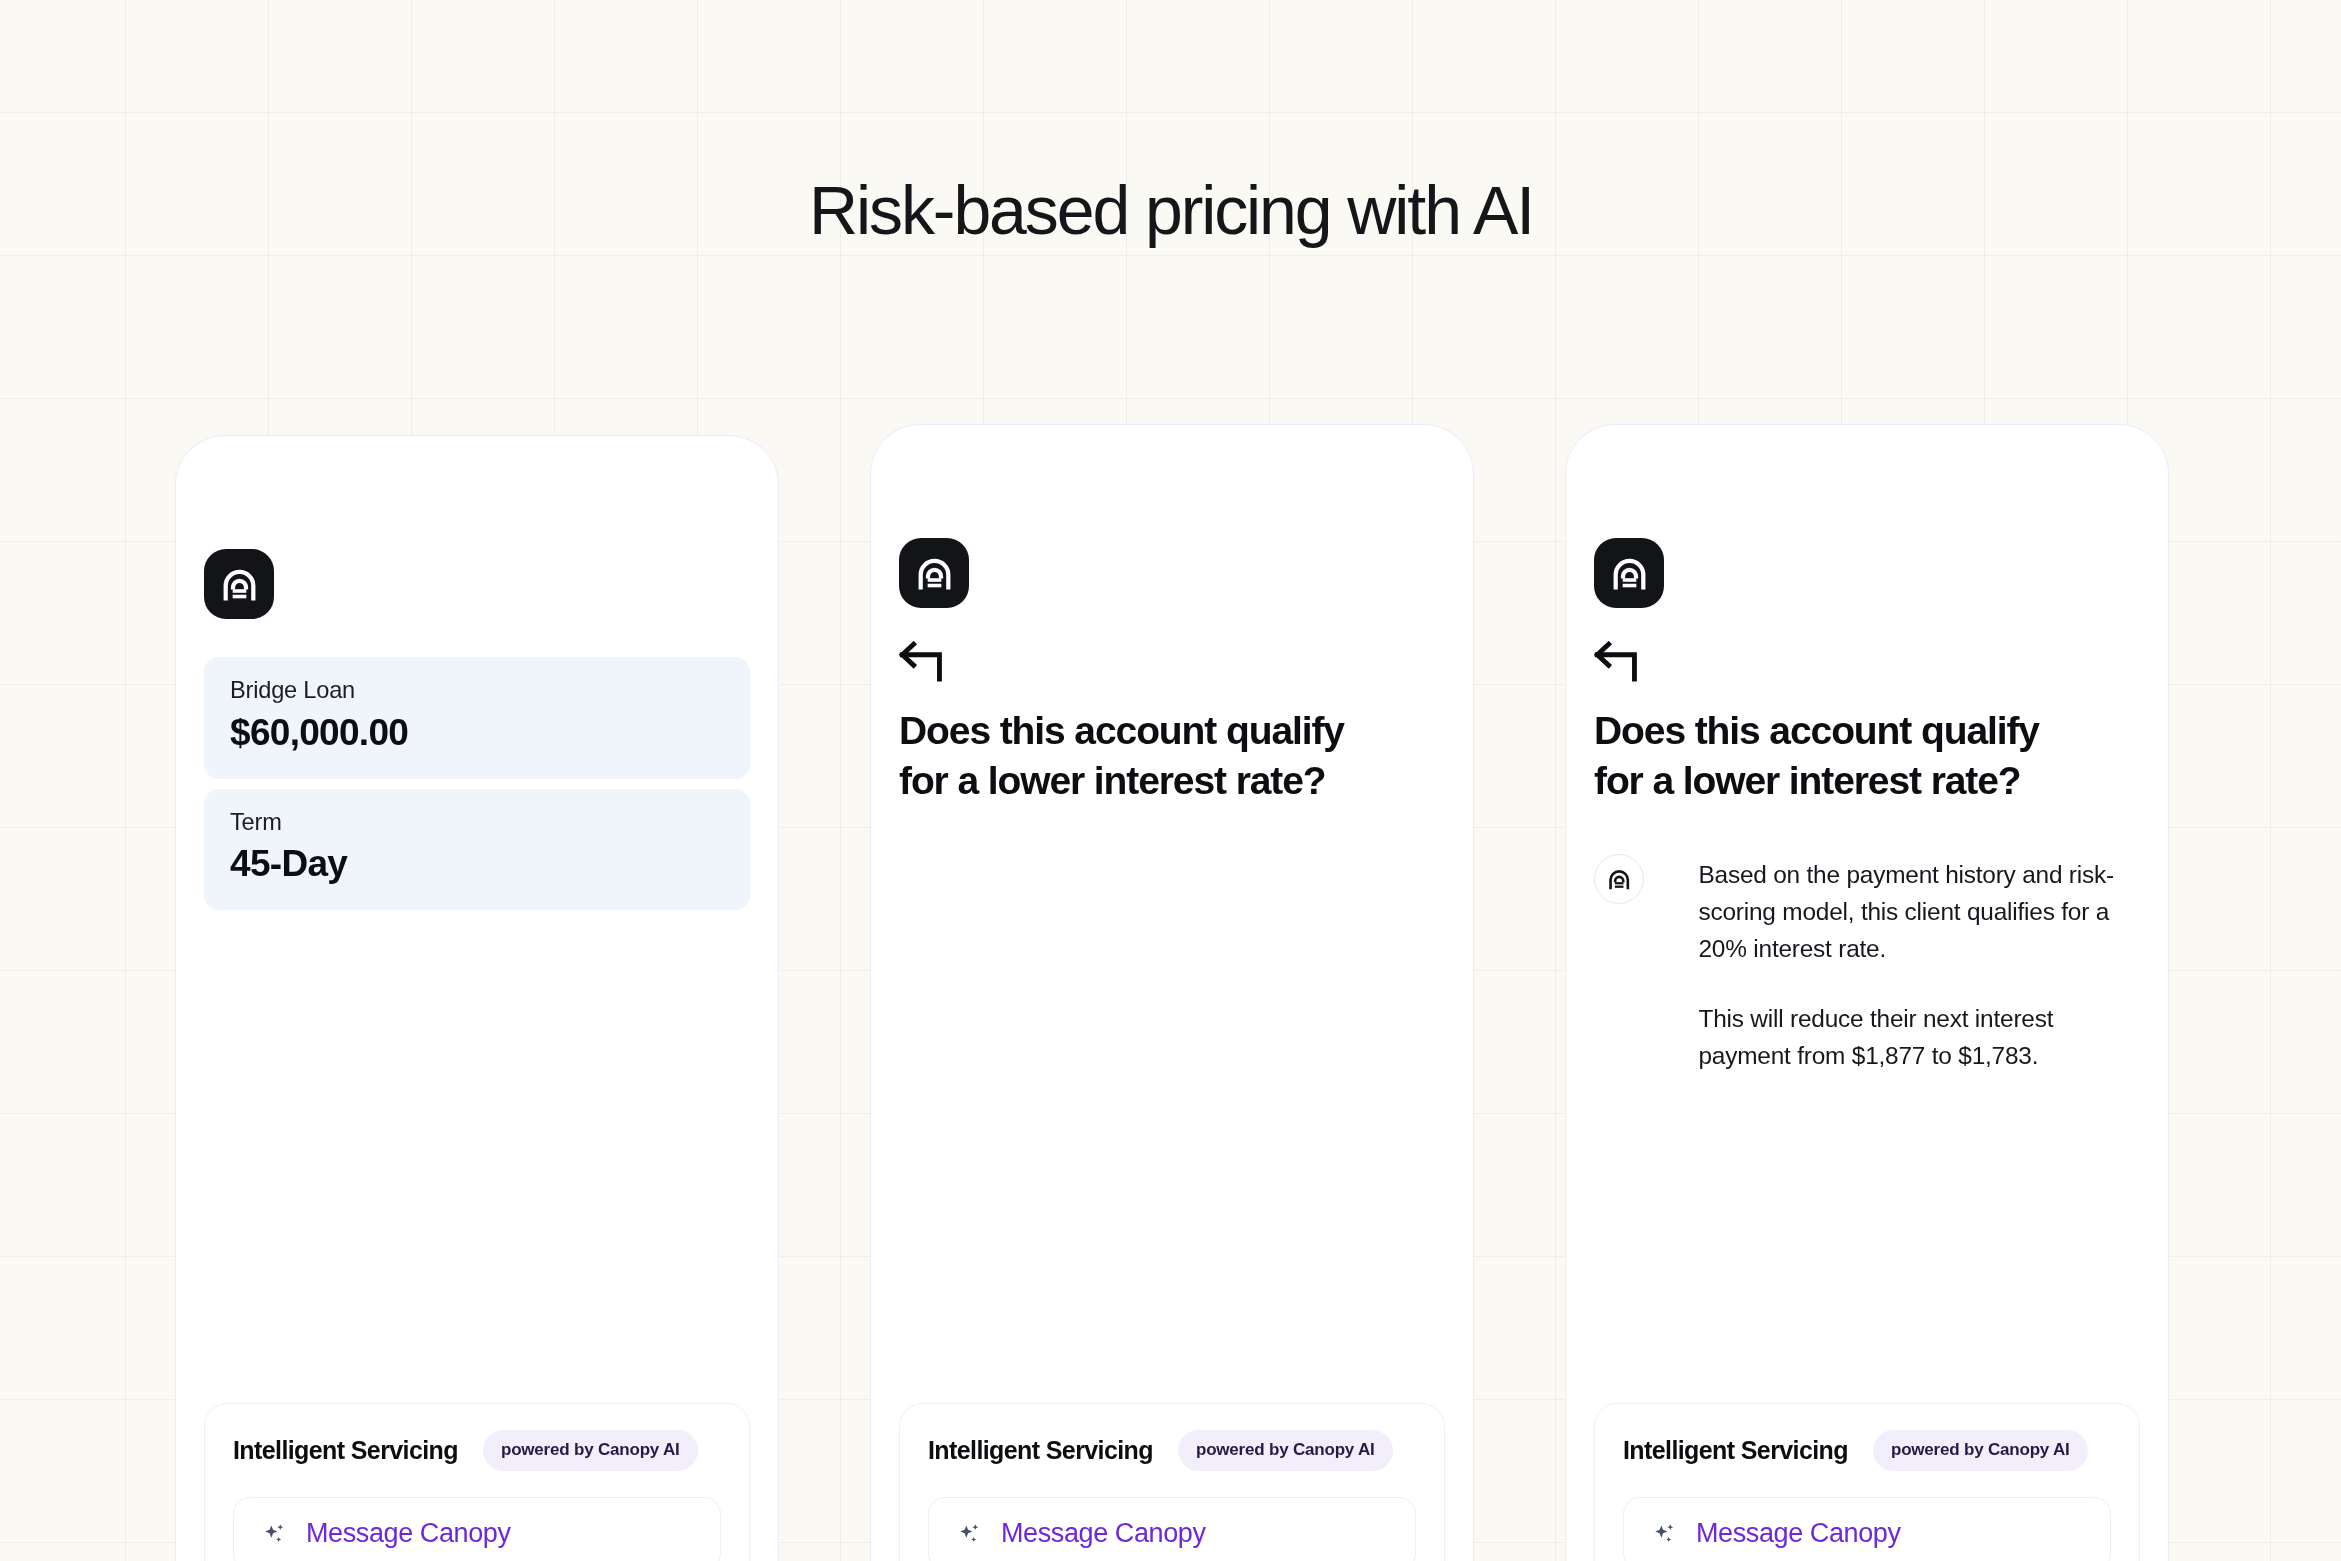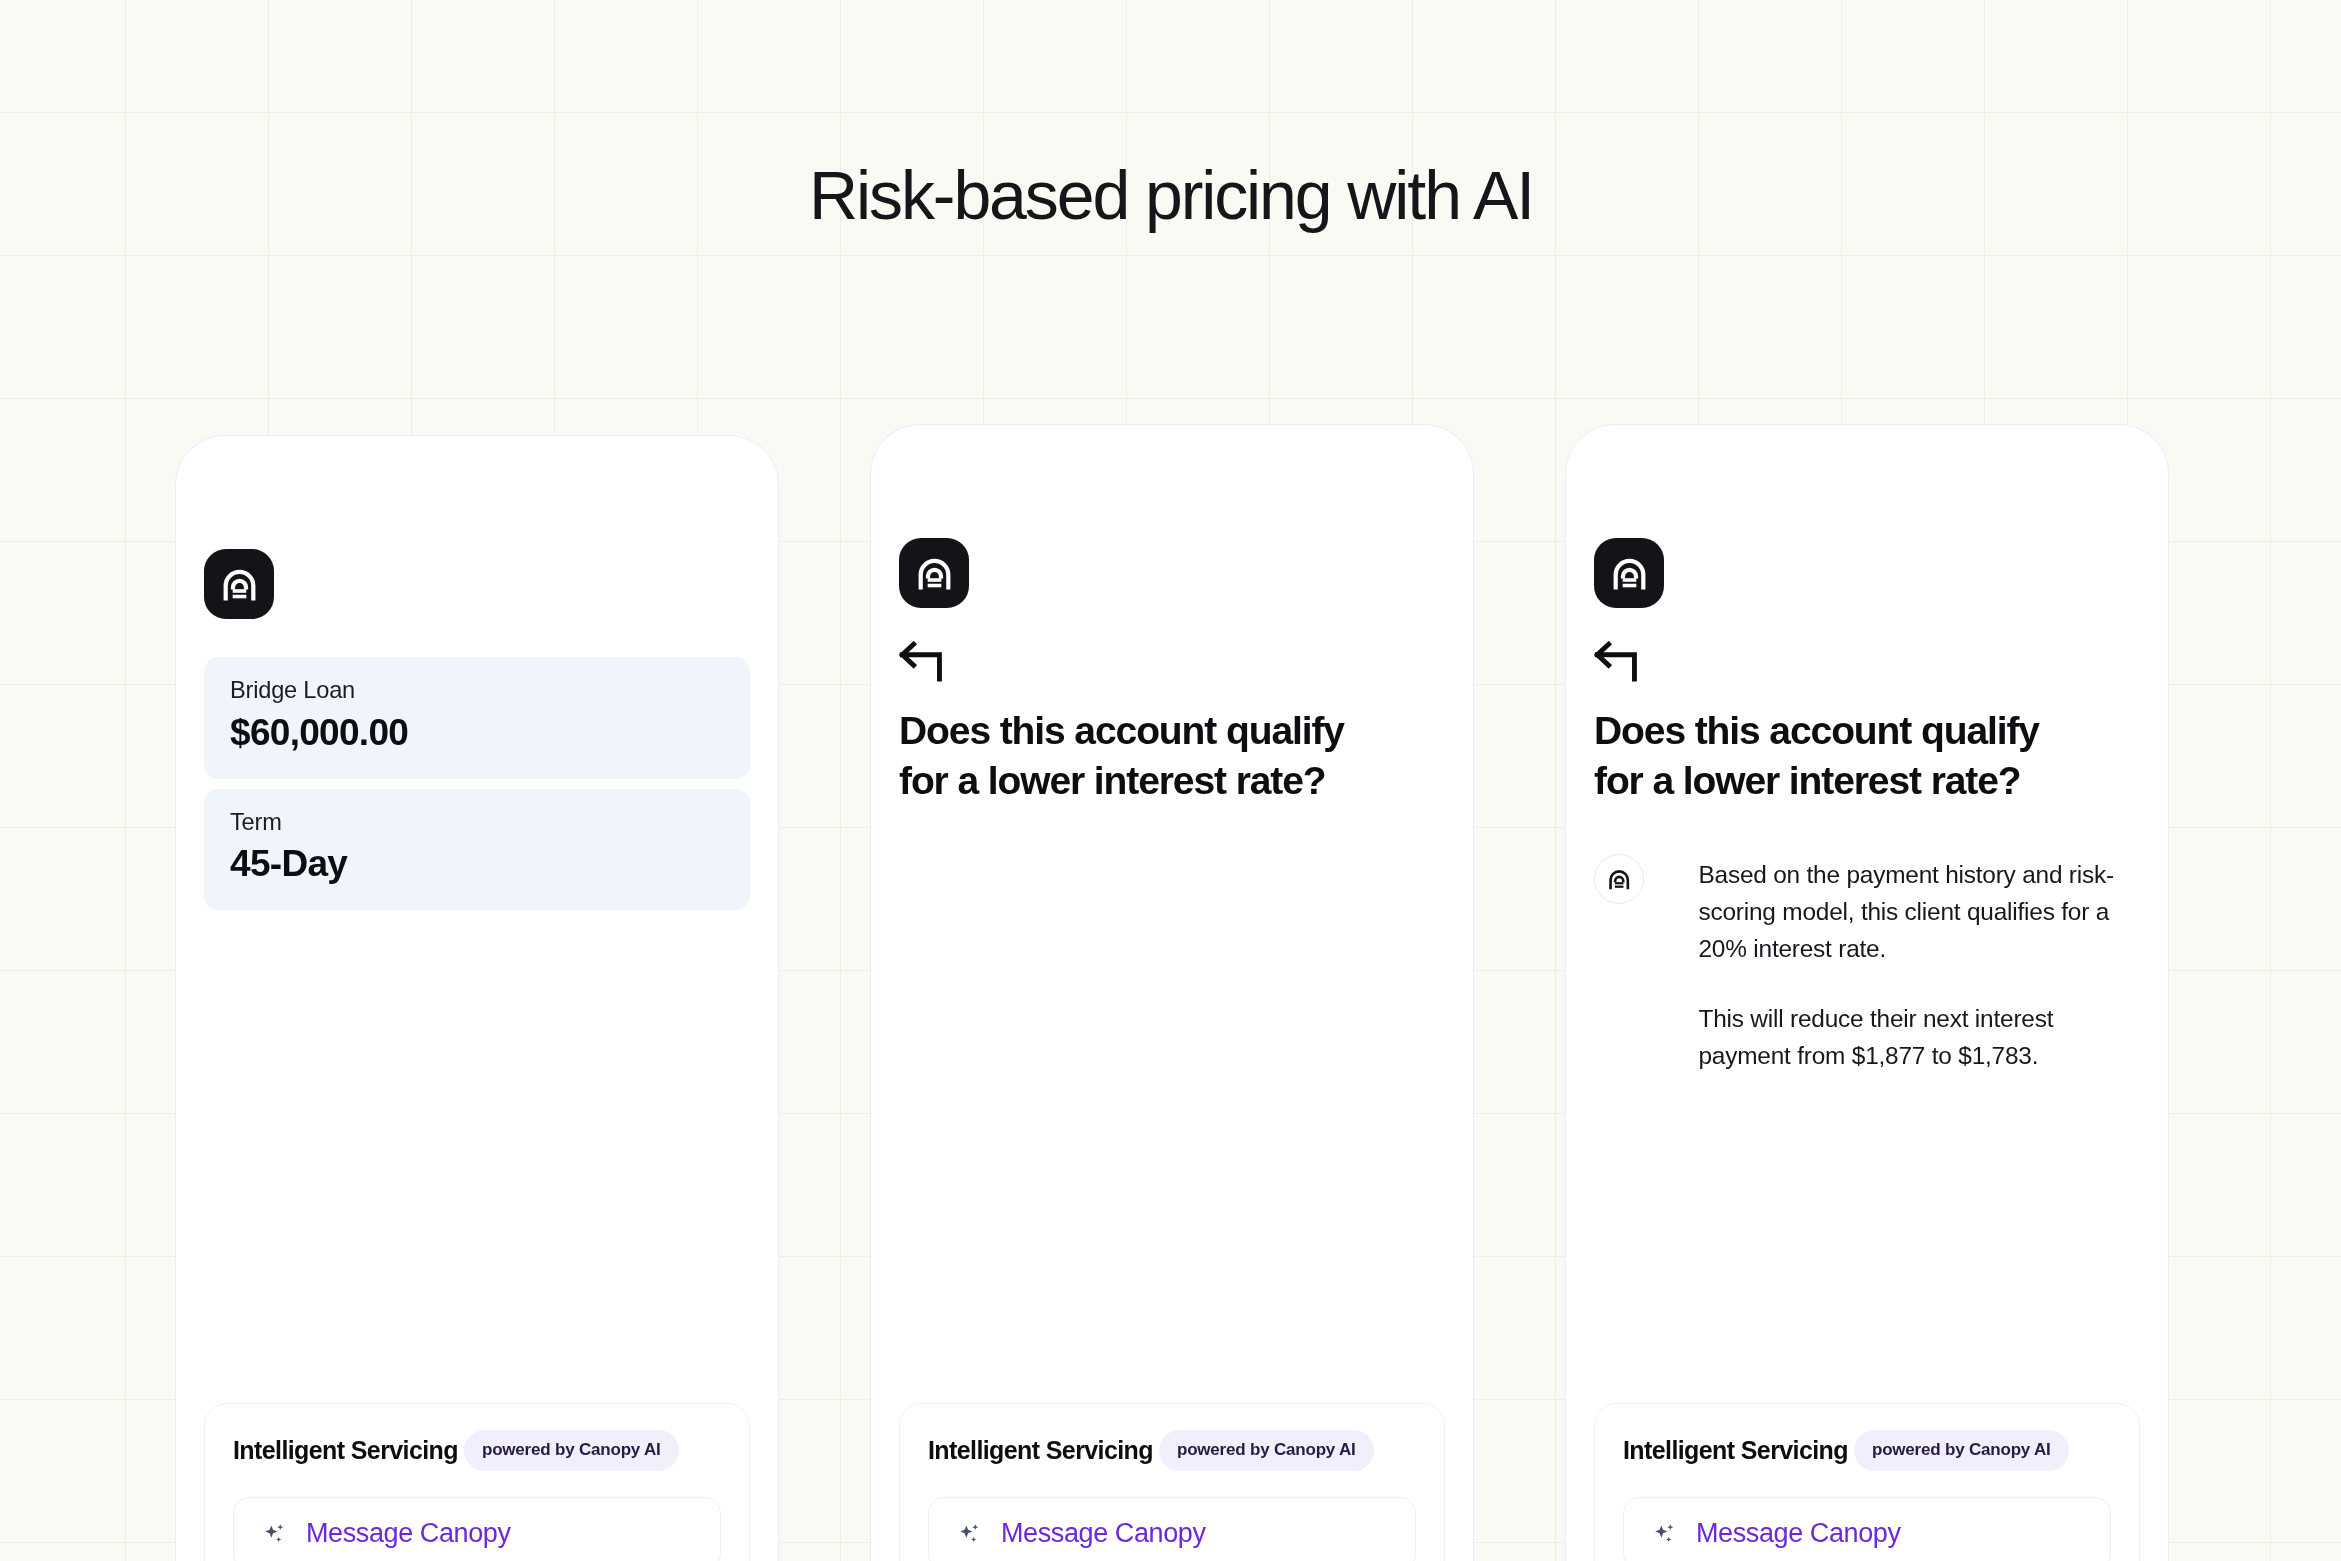--- a/index.html
+++ b/index.html
@@ -16,21 +16,21 @@
       linear-gradient(to right, rgba(225,222,205,0.42) 0.8px, transparent 0.8px),
       linear-gradient(to bottom, rgba(225,222,205,0.42) 0.8px, transparent 0.8px);
     background-size:143px 143px;
     background-position:-18px -31px;
     position:relative;
   }
 
   
   .page-title {
     position:absolute;
-    top:161px;
+    top:176px;
     left:0; right:0;
     text-align:center;
     font-size:68px;
     line-height:1.0;
     letter-spacing:-2.1px;
     color:#15161a;
     font-weight:400;
   }
 
   
@@ -163,21 +163,21 @@
     right:28px;
     bottom:-42px;
     background:#ffffff;
     border:1.6px solid #edf1f9;
     border-radius:23px;
     padding:26px 28px 50px 28px;
   }
   .servicing-head {
     display:flex;
     align-items:center;
-    gap:6px;
+    gap:25px;
   }
   .servicing-title {
     font-size:25px;
     font-weight:700;
     letter-spacing:-0.6px;
     color:#0d0e12;
     white-space:nowrap;
   }
   .servicing-badge {
     background:#f2eefc;

